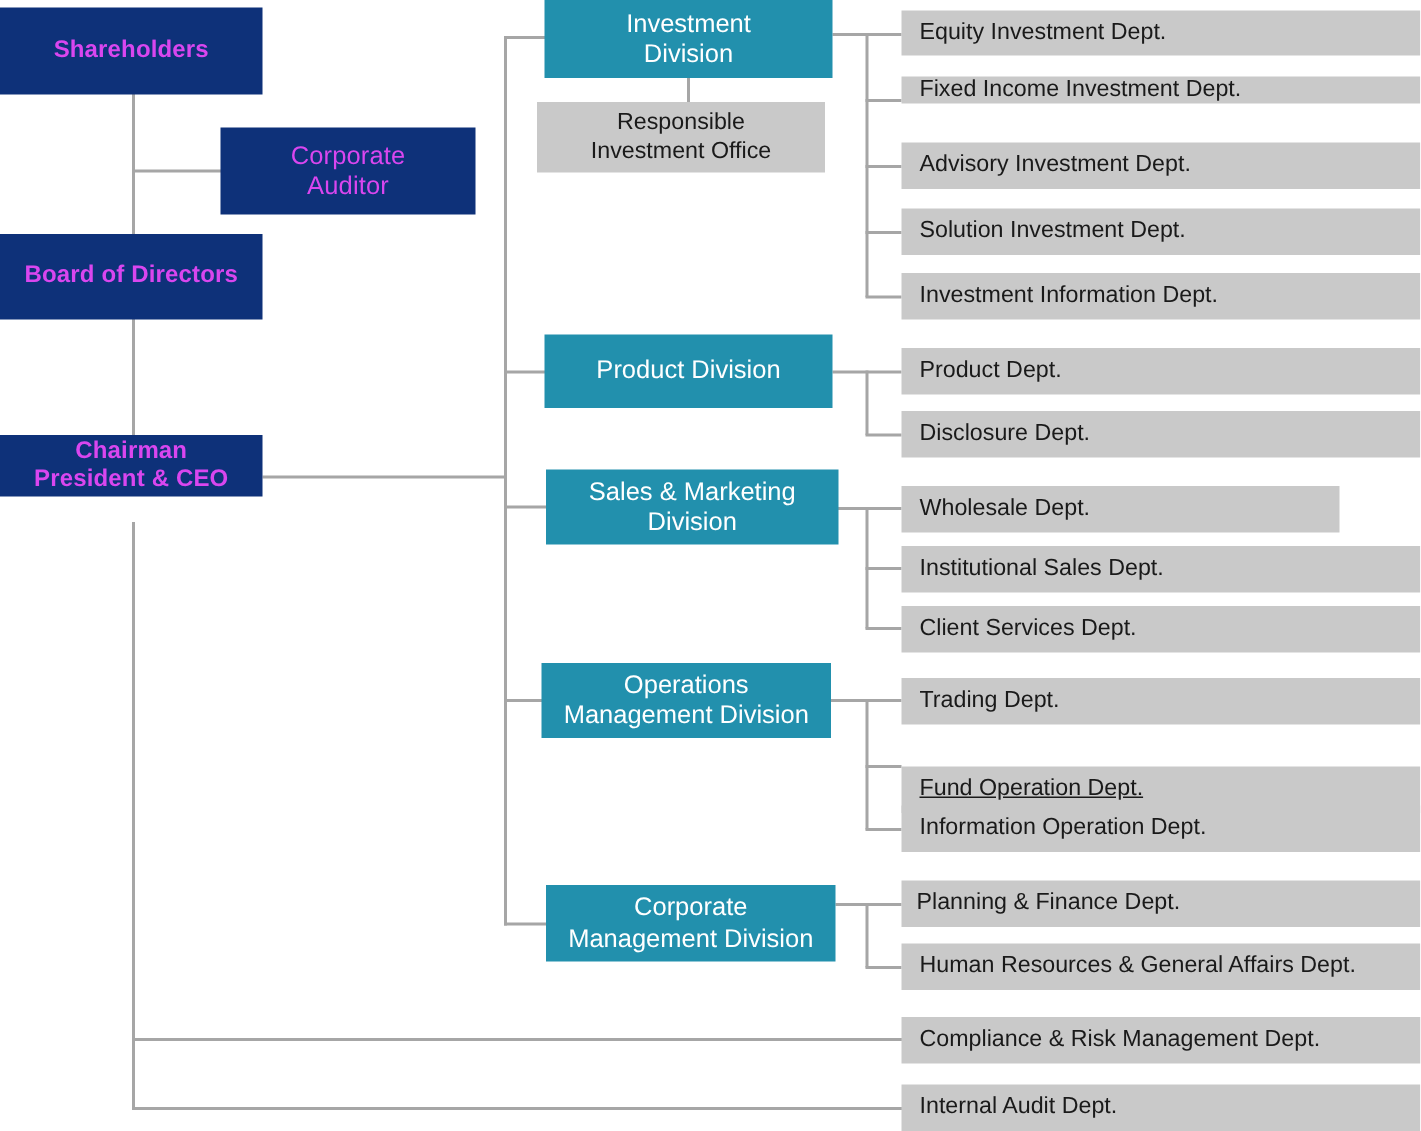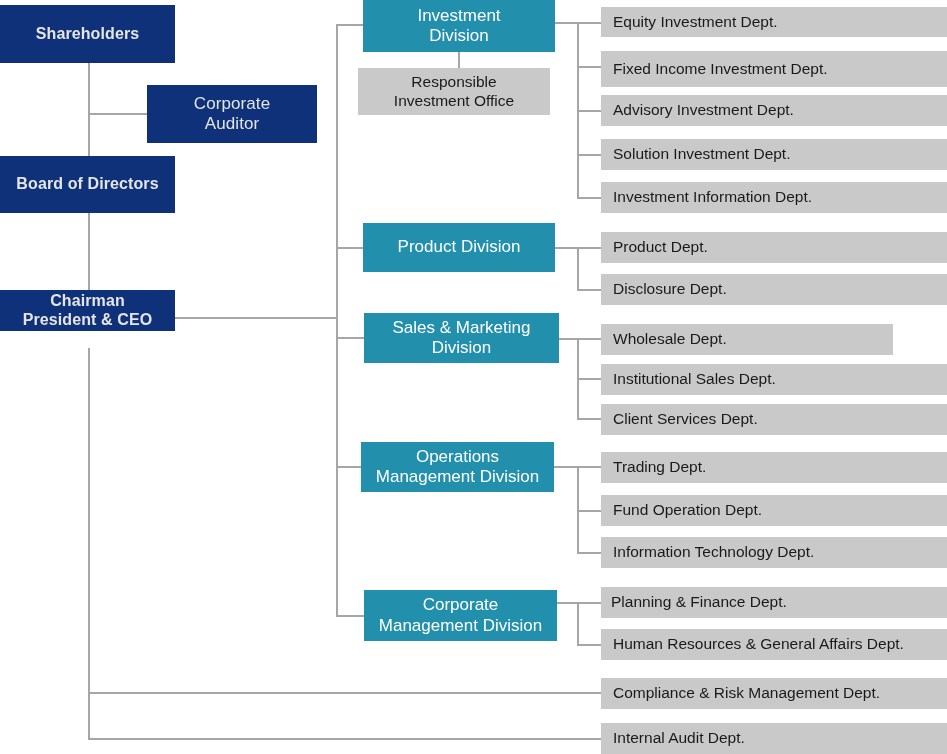--- a/index.html
+++ b/index.html
@@ -29,21 +29,21 @@
     z-index: 3;
   }
   .node .node-label {
     display: block;
     width: 100%;
     white-space: pre-line;
   }
   
   .node-navy {
     background: #0e3179;
-    color: #e5e5e5;
+    color: #d946ef;
     font-weight: bold;
     font-size: 16px;
     letter-spacing: 0.1px;
   }
   .node-navy.light {
     font-weight: normal;
     font-size: 17px;
   }
   
   .node-teal {
@@ -172,21 +172,21 @@
   </div>
 
   <div class="node node-teal" style="left:364px; top:590px; width:193px; height:51px;">
     <span class="node-label">Corporate
 Management Division</span>
   </div>
 
   <div class="node node-gray" style="left:601px; top:7px; width:346px; height:30px;justify-content:center;">
     <span class="node-label">Equity Investment Dept.</span>
   </div>
-  <div class="node node-gray" style="left:601px; top:51px; width:346px; height:36px;">
+  <div class="node node-gray" style="left:601px; top:51px; width:346px; height:18px;">
     <span class="node-label">Fixed Income Investment Dept.</span>
   </div>
   <div class="node node-gray" style="left:601px; top:95px; width:346px; height:31px;">
     <span class="node-label">Advisory  Investment Dept.</span>
   </div>
   <div class="node node-gray" style="left:601px; top:139px; width:346px; height:31px;">
     <span class="node-label">Solution Investment Dept.</span>
   </div>
   <div class="node node-gray" style="left:601px; top:182px; width:346px; height:31px;">
     <span class="node-label">Investment Information Dept.</span>
@@ -205,25 +205,25 @@
   <div class="node node-gray" style="left:601px; top:364px; width:346px; height:31px;">
     <span class="node-label">Institutional Sales Dept.</span>
   </div>
   <div class="node node-gray" style="left:601px; top:404px; width:346px; height:31px;">
     <span class="node-label">Client Services Dept.</span>
   </div>
 
   <div class="node node-gray" style="left:601px; top:452px; width:346px; height:31px;">
     <span class="node-label">Trading Dept.</span>
   </div>
-  <div class="node node-gray" style="left:601px; top:495px; width:346px; height:31px;">
+  <div class="node node-gray" style="left:601px; top:511px; width:346px; height:31px;text-decoration:underline;">
     <span class="node-label">Fund Operation Dept.</span>
   </div>
   <div class="node node-gray" style="left:601px; top:537px; width:346px; height:31px;">
-    <span class="node-label">Information Technology Dept.</span>
+    <span class="node-label">Information Operation Dept.</span>
   </div>
 
   <div class="node node-gray" style="left:601px; top:587px; width:346px; height:31px;padding-left:10px;">
     <span class="node-label">Planning  &amp;  Finance Dept.</span>
   </div>
   <div class="node node-gray" style="left:601px; top:629px; width:346px; height:31px;">
     <span class="node-label">Human Resources  &amp;  General Affairs Dept.</span>
   </div>
 
   <div class="node node-gray" style="left:601px; top:678px; width:348px; height:31px;">

